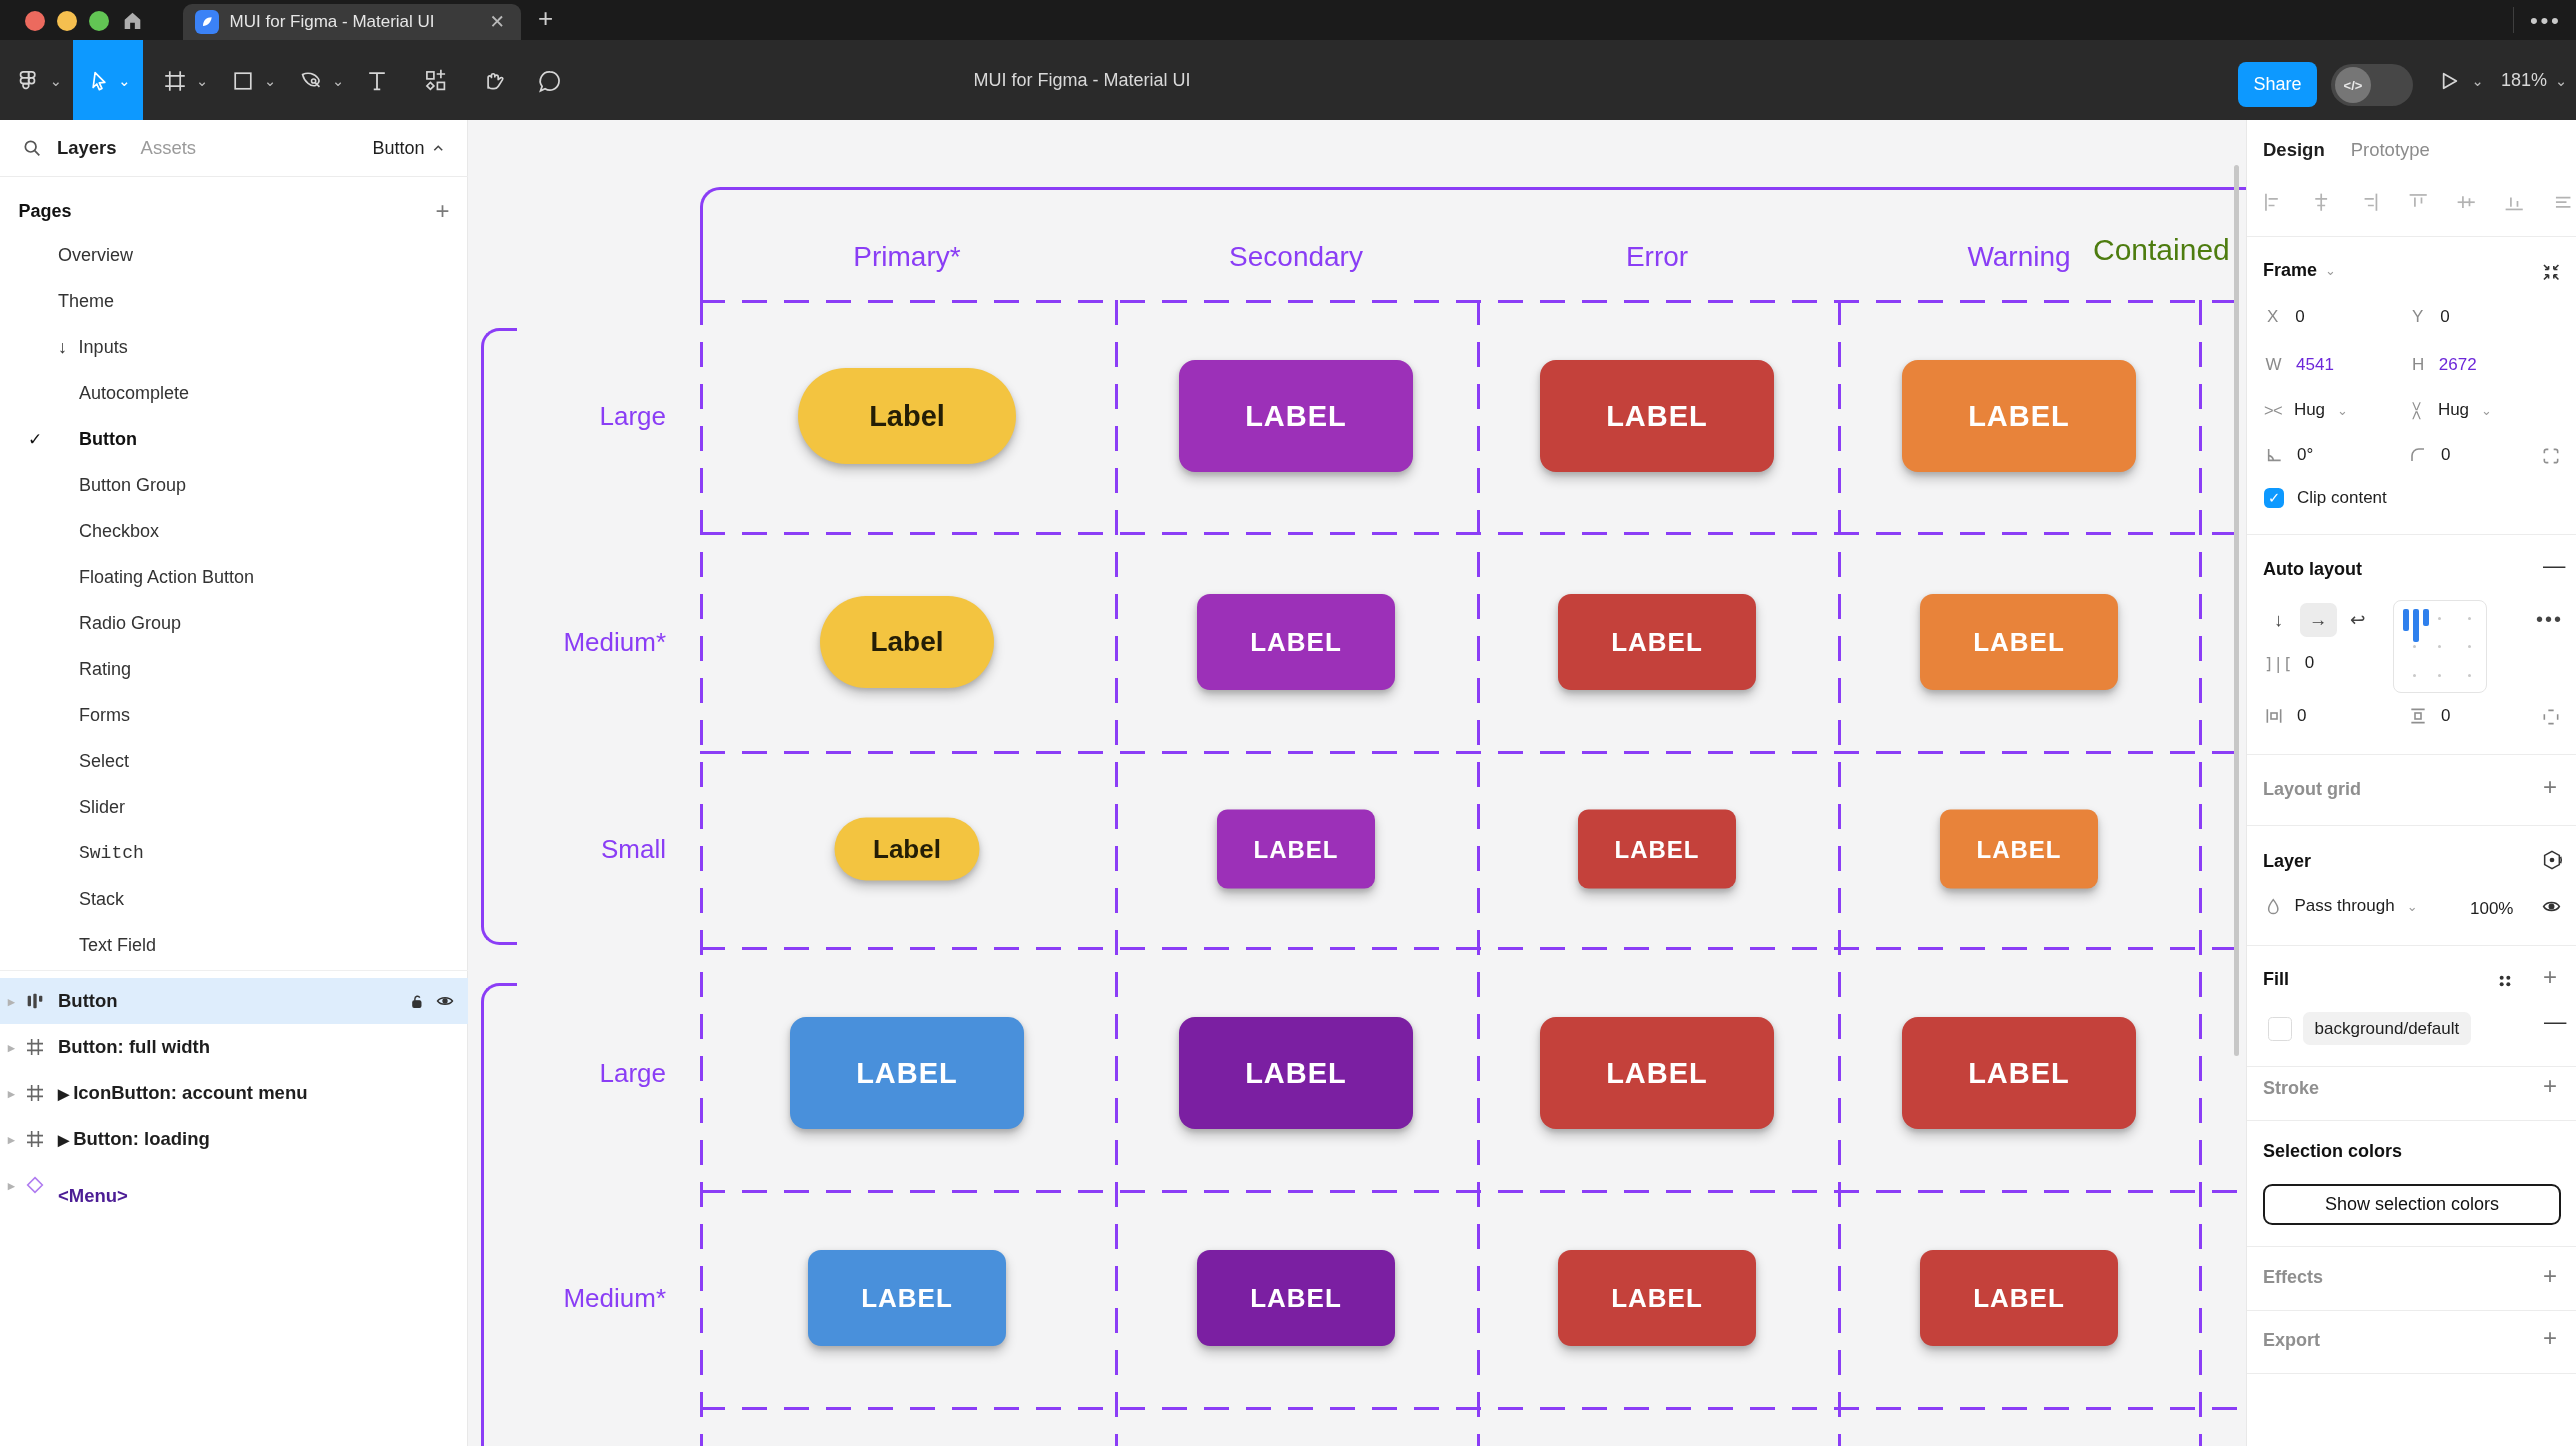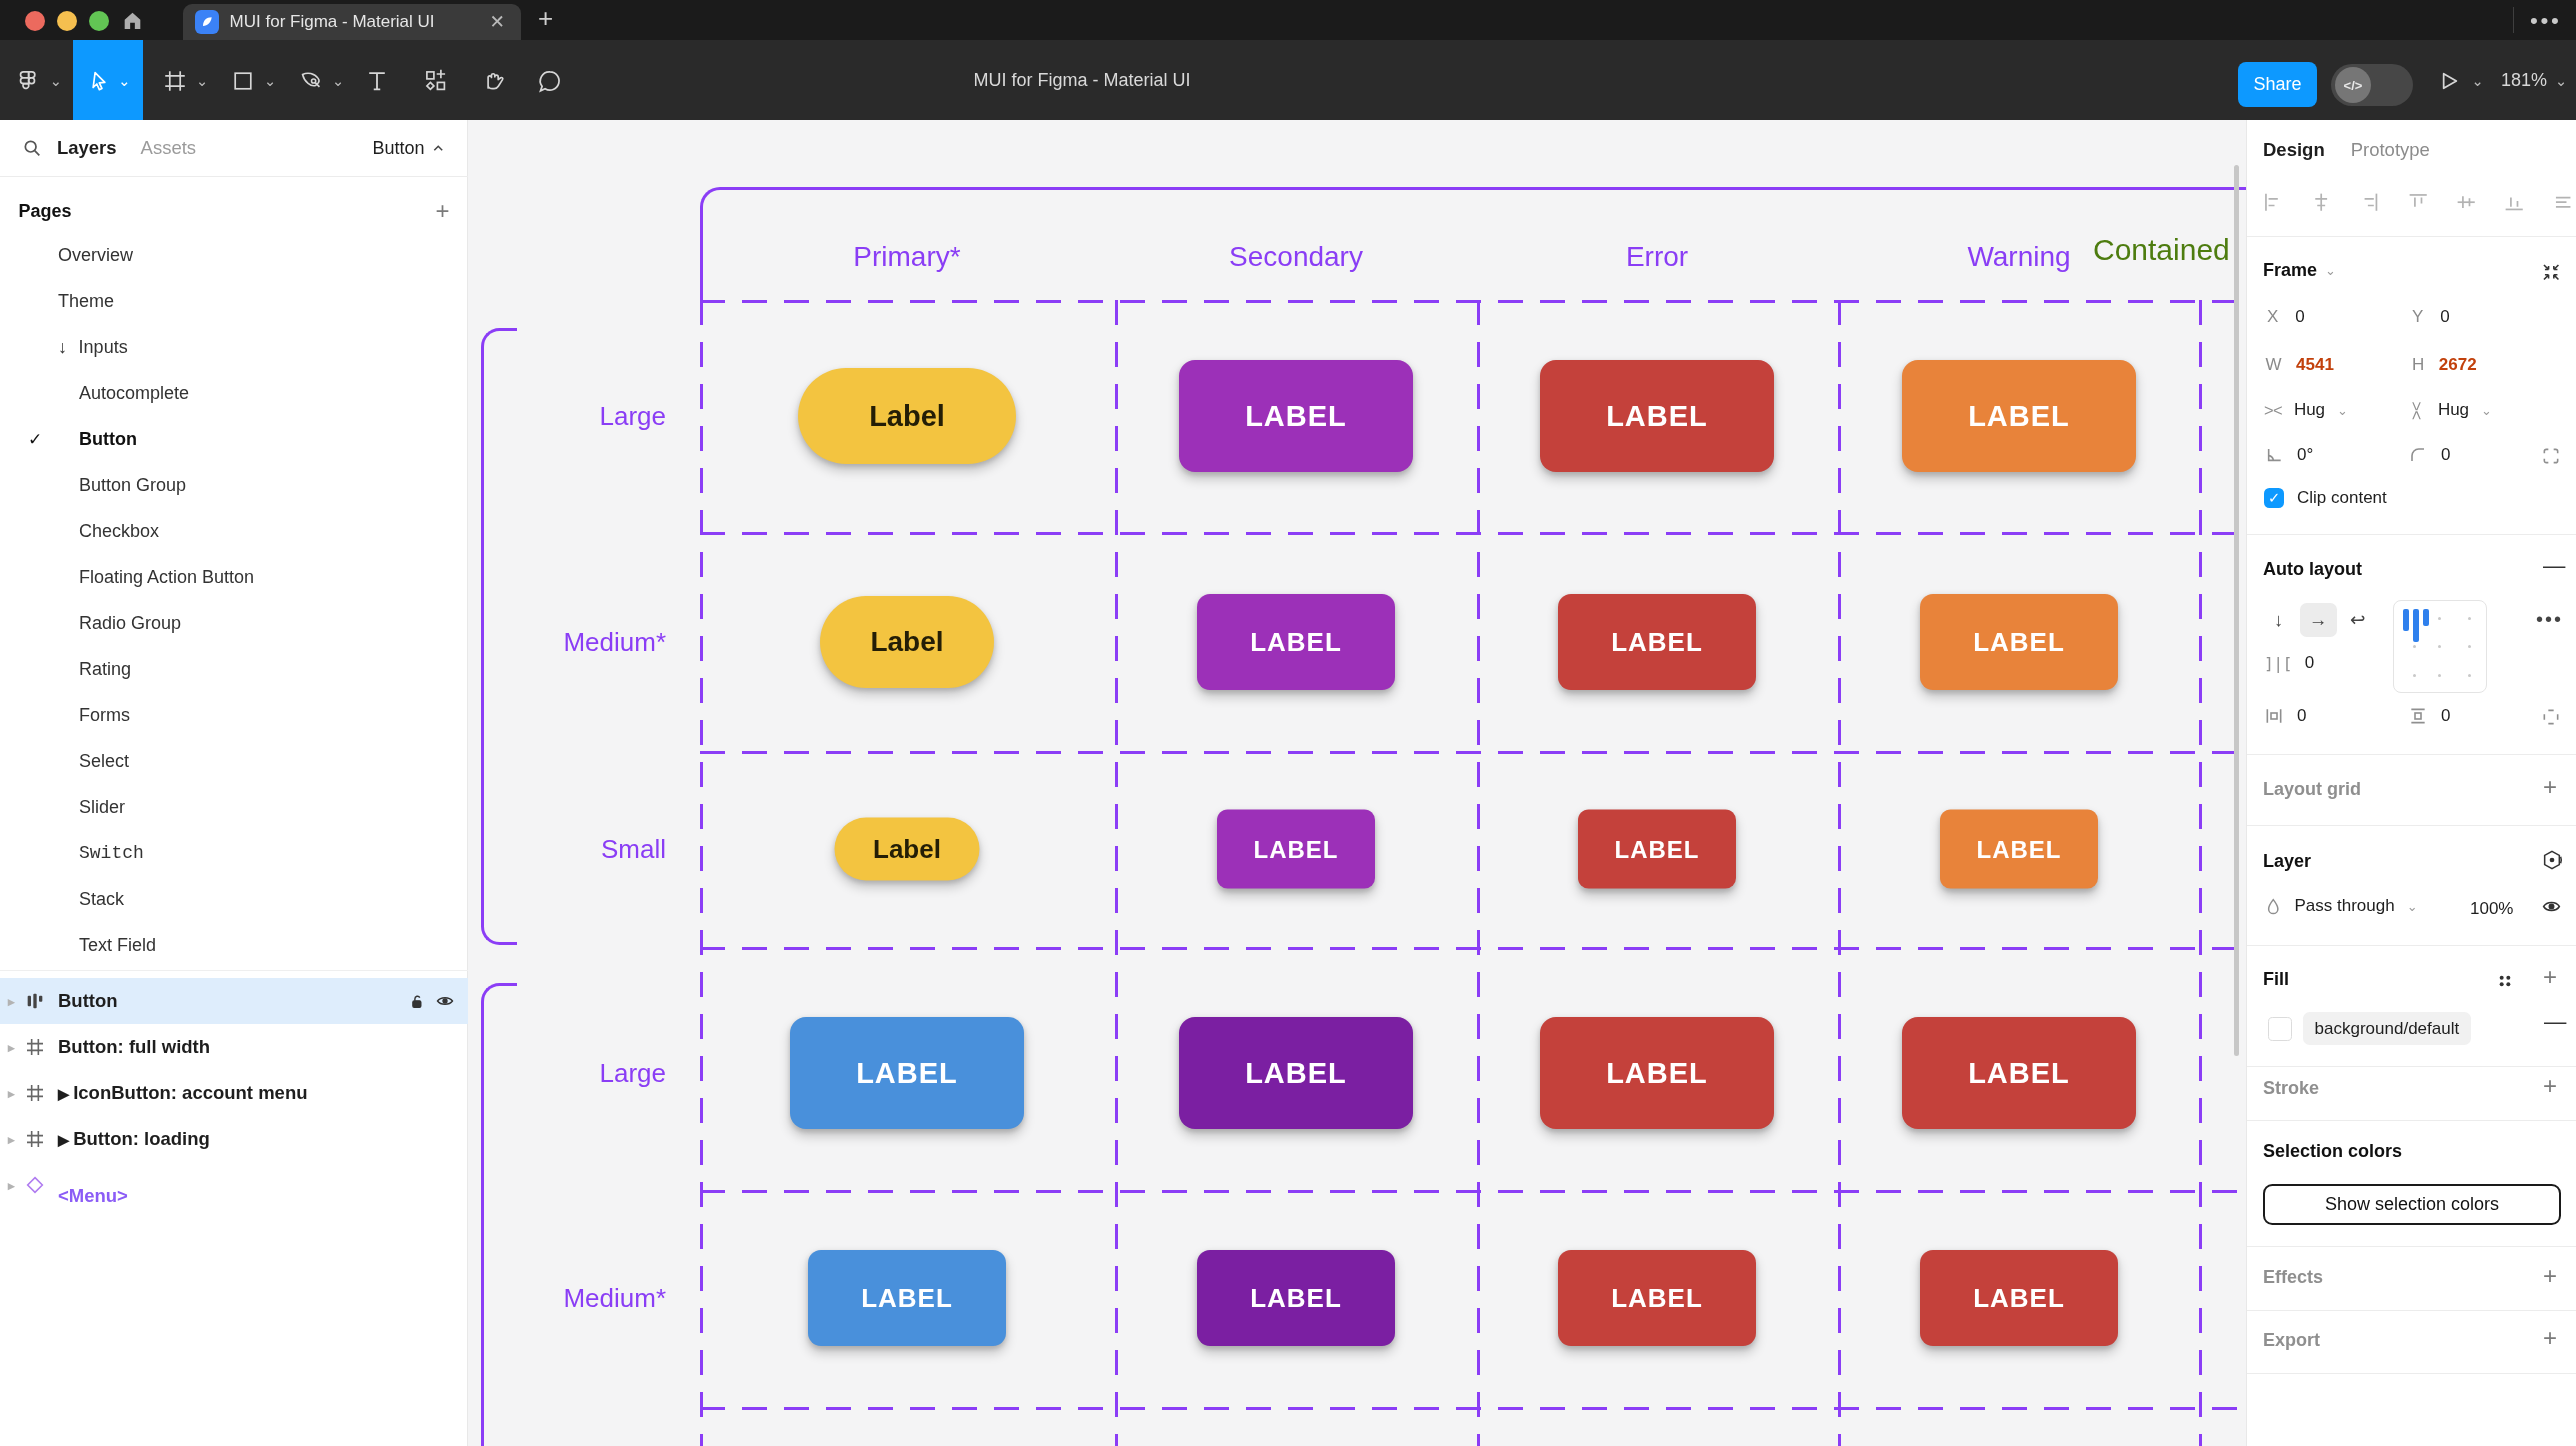--- a/index.html
+++ b/index.html
@@ -62,21 +62,21 @@
         font-weight:600;box-shadow:0 6.6px 12px rgba(0,0,0,.20),0 2.6px 5.3px rgba(0,0,0,.14);letter-spacing:1px;}
   #cv-scroll{width:4.6px;border-radius:2.6px;background:#c7c7c7;}
 
   
   #inspector{left:2246px;top:120px;width:330px;height:1326px;background:#fff;border-left:1.3px solid #e8e8e8;box-sizing:border-box;}
   .insp-div{position:absolute;left:0;width:330px;height:1.3px;background:#ececec;}
   .r{position:absolute;display:flex;align-items:center;gap:9.2px;font-size:17px;color:#1e1e1e;}
   .sec-title{font-size:18px;font-weight:700;color:#111;}
   .sec-title-gray{font-size:18px;font-weight:700;color:#8f8f8f;}
   .glabel{color:#8a8a8a;}
-  .gval{color:#c2410c;font-weight:bold;}
+  .gval{color:#6d28d9;}
   .plus{color:#7a7a7a;font-size:24px;font-weight:300;}
   .minus{color:#333;font-size:22.4px;font-weight:400;}
   .chev{color:#9a9a9a;font-size:13px;}
   #clipbox{width:20px;height:20px;border-radius:5.3px;background:#0d99ff;color:#fff;font-size:14.5px;
            display:flex;align-items:center;justify-content:center;}
   .dirbtn{width:37px;height:34px;display:flex;align-items:center;justify-content:center;font-size:18.5px;color:#444;border-radius:6.6px;}
   .dirbtn.sel{background:#ececec;}
   #alignbox{left:146px;top:480px;width:92px;height:91px;border:1.3px solid #e4e4e4;border-radius:8px;}
   .albar{position:absolute;background:#2f80ed;border-radius:2px;}
   .aldot{position:absolute;width:3.3px;height:3.3px;border-radius:50%;background:#c9c9c9;}
@@ -356,21 +356,21 @@
         </span>
         <span class="ly-label"><span style="font-size: 14.5px;">▶ </span>Button: loading</span>
       </div>
       <div class="ly-row">
         <span class="ly-chev">▸</span>
         <span class="ly-icon">
           <svg width="20" height="20" viewBox="0 0 30 30">
             <path d="M15 4 L26 15 L15 26 L4 15 Z" fill="none" stroke="#b07cf0" stroke-width="2.4"></path>
           </svg>
         </span>
-        <span class="ly-label" style="color: #8b5cf6; margin-top: 21px;">&lt;Menu&gt;</span>
+        <span class="ly-label" style="color: #4c1d95; margin-top: 21px;">&lt;Menu&gt;</span>
       </div>
     </div>
 </div>
 
 <div id="canvas" class="abs">
   <div id="frame-outline" class="abs" style="left:232px;top:67px;width:1543px;height:116px;"></div>
   <div id="frame-title" class="abs" style="left:1625px;top:113px;">Contained</div>
   <div id="col-heads">
       <div class="col-head" style="left: 439px; top: 121px;">Primary*</div>
       <div class="col-head" style="left: 828px; top: 121px;">Secondary</div>

